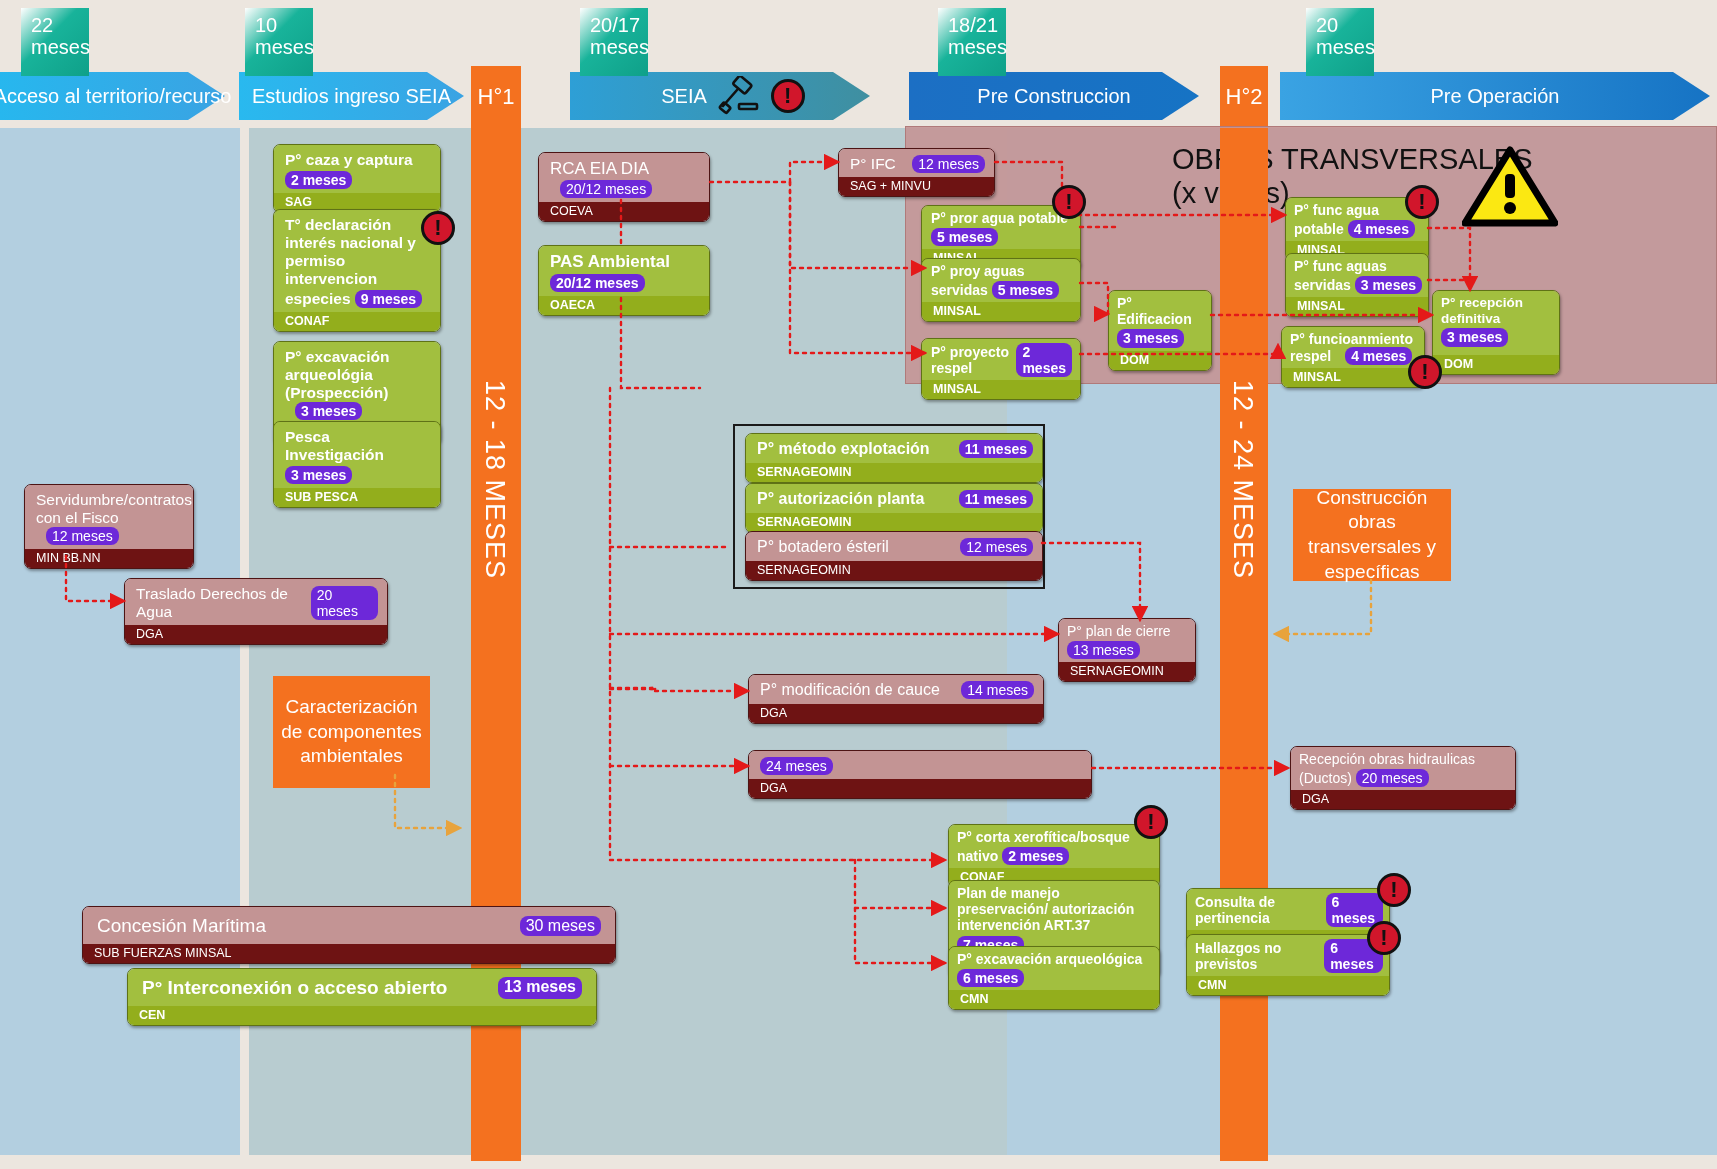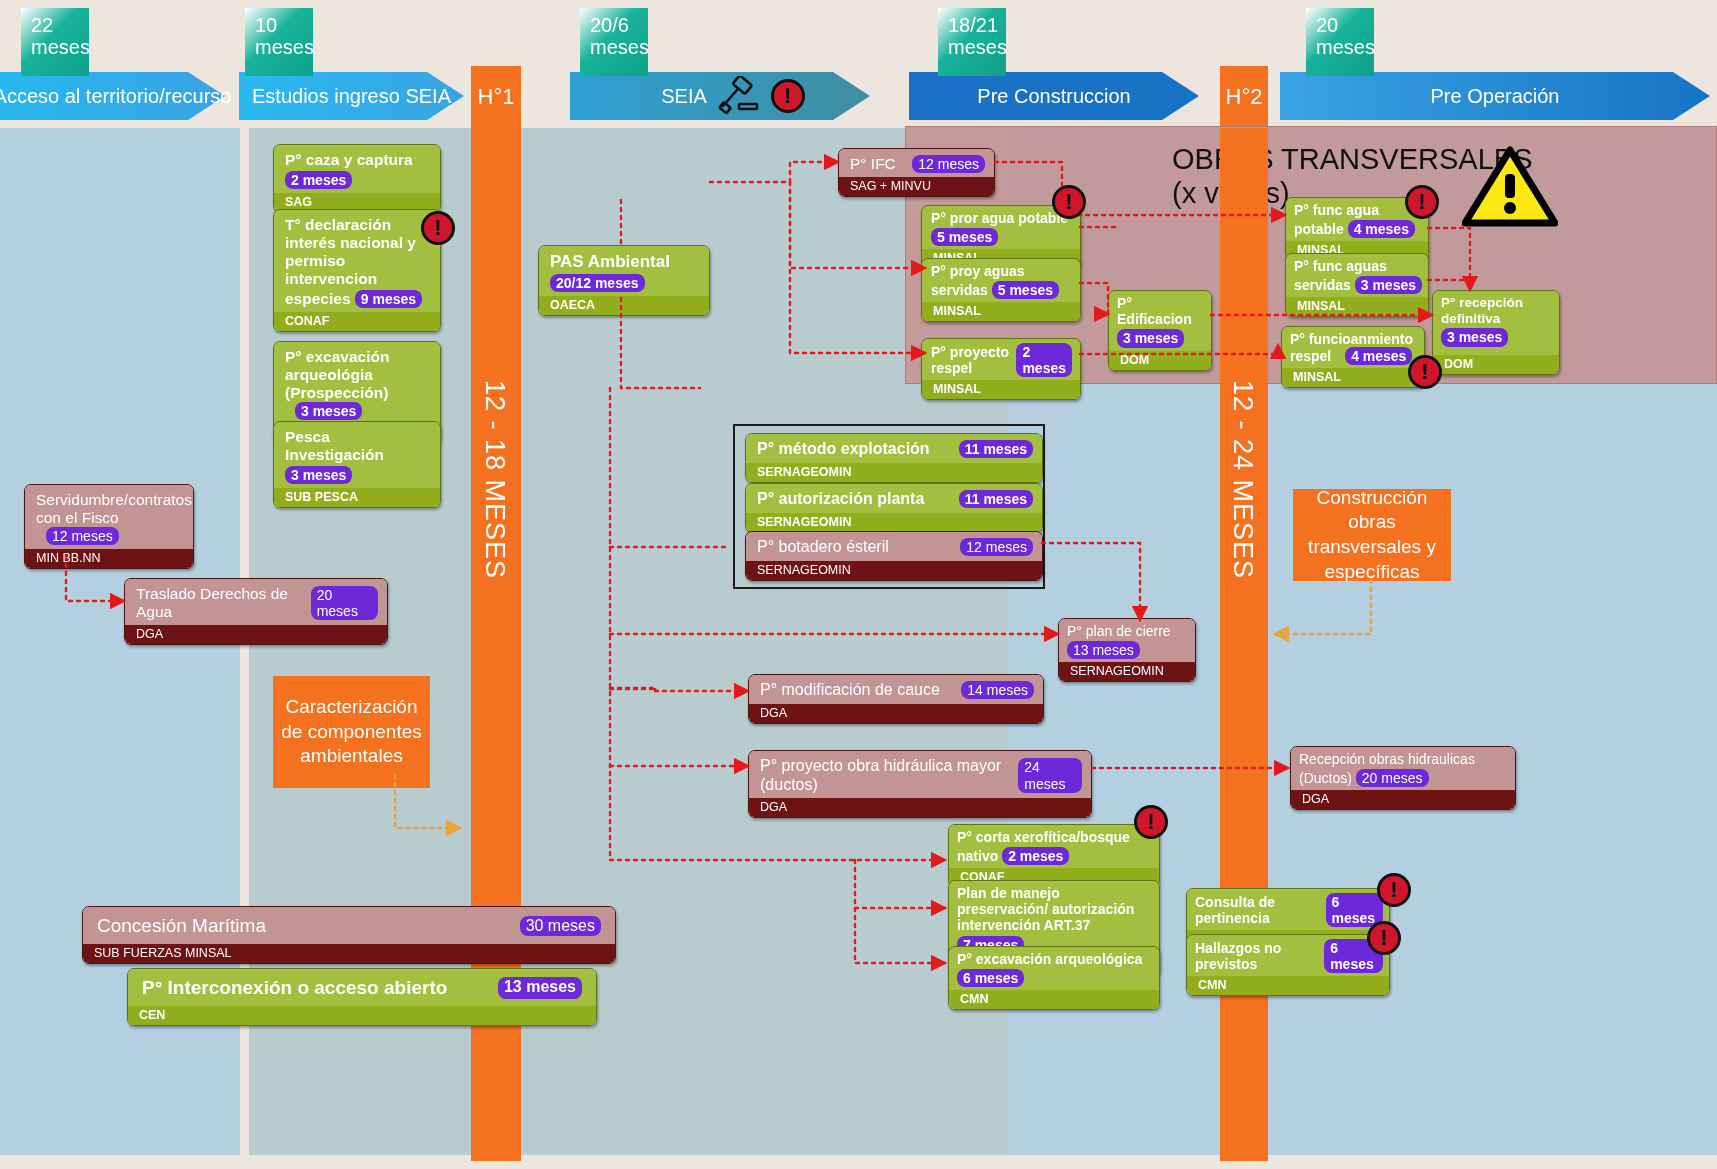--- a/index.html
+++ b/index.html
@@ -138,21 +138,21 @@
       <g stroke="#111" stroke-width="2.6" fill="none" stroke-linecap="round">
         <rect x="17" y="3" width="16" height="11" rx="2" transform="rotate(40 25 9)"></rect>
         <line x1="20" y1="14" x2="6" y2="30"></line>
         <rect x="4" y="28" width="9" height="7" rx="1.5" transform="rotate(40 8 31)"></rect>
         <rect x="22" y="28" width="18" height="5" rx="1"></rect>
       </g>
     </svg>
     <span class="alert-circle" style="position:relative;top:0;left:4px;z-index:3;">!</span>
   </div>
   <div class="months-badge" style="left:580px;top:8px;">
-    <span class="n">20/6</span>
+    <span class="n">20/17</span>
     <span class="n">meses</span>
   </div>
 
   <div class="phase" style="left:909px;top:72px;width:290px;">
     <svg class="arrow" viewBox="0 0 290 48" preserveAspectRatio="none">
       <defs>
           <linearGradient id="g4" x1="0" y1="0" x2="1" y2="0">
         <stop offset="0%" stop-color="#1c6fc4"></stop>
             <stop offset="100%" stop-color="#1673c4"></stop>
           </linearGradient>
@@ -322,20 +322,27 @@
   </div>
 
   <div class="task green" style="left:127px;top:968px;width:470px;">
     <div class="body" style="display:flex;justify-content:space-between;font-size:19px;padding:8px 14px 7px 14px;">
       <span>P° Interconexión o acceso abierto</span>
       <span class="dur" style="font-size:16px;">13 meses</span>
     </div>
     <div class="org">CEN</div>
   </div>
 
+  <div class="task mauve" style="left:538px;top:152px;width:172px;">
+    <div class="body" style="font-size:17px;">
+      <span>RCA EIA DIA</span>
+      <span class="dur durinline">20/12 meses</span>
+    </div>
+    <div class="org">COEVA</div>
+  </div>
 
   <div class="task green" style="left:538px;top:245px;width:172px;">
     <div class="body" style="font-size:17px;">
       <span>PAS Ambiental</span>
       <span class="dur durline">20/12 meses</span>
     </div>
     <div class="org">OAECA</div>
   </div>
 
   <div class="task mauve" style="left:838px;top:148px;width:157px;">
@@ -450,21 +457,20 @@
   <div class="task mauve" style="left:748px;top:674px;width:296px;">
     <div class="body" style="display:flex;justify-content:space-between;align-items:center;font-size:16px;">
       <span>P° modificación de cauce</span>
       <span class="dur">14 meses</span>
     </div>
     <div class="org">DGA</div>
   </div>
 
   <div class="task mauve" style="left:748px;top:750px;width:344px;">
     <div class="body" style="display:flex;justify-content:space-between;align-items:center;font-size:16px;">
-      <span>P° proyecto obra hidráulica mayor (ductos)</span>
       <span class="dur">24 meses</span>
     </div>
     <div class="org">DGA</div>
   </div>
 
   <div class="task mauve" style="left:1290px;top:746px;width:226px;">
     <div class="body" style="font-size:14px;padding:4px 6px 3px 8px;">
       <span>Recepción obras hidraulicas (Ductos)</span>
       <span class="dur durline">20 meses</span>
     </div>

